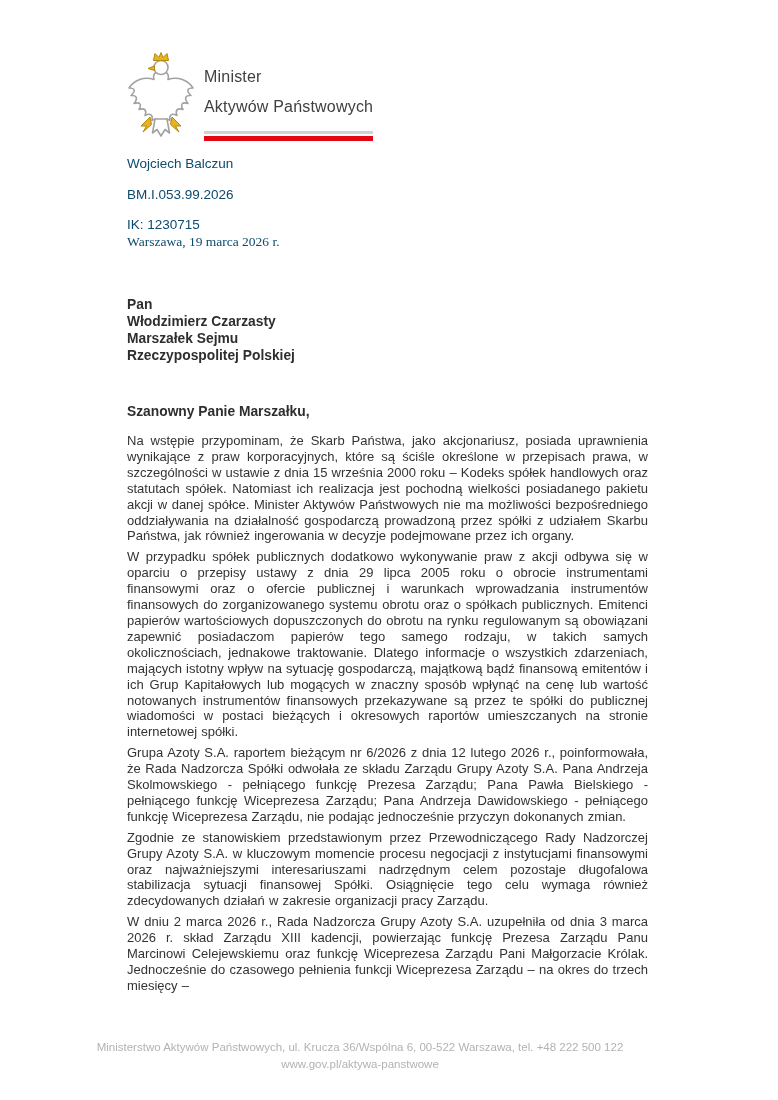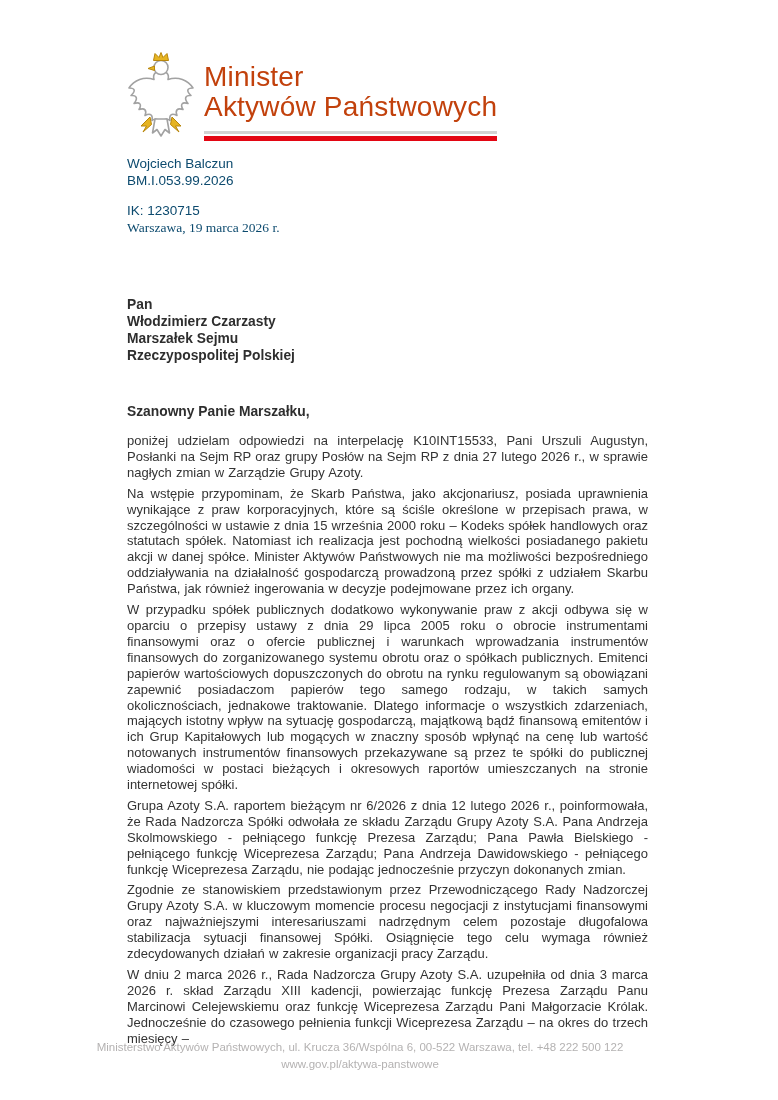--- a/index.html
+++ b/index.html
@@ -29,40 +29,40 @@
     width: 70px;
     height: 90px;
     flex: 0 0 auto;
   }
   .eagle-wrap svg { display: block; width: 100%; height: 100%; }
   .title-block {
     margin-left: 8px;
     padding-top: 10px;
   }
   .title-line {
-    font-size: 28px;
+    font-size: 16px;
     line-height: 30px;
-    color: #c2410c;
+    color: #404040;
     letter-spacing: 0.2px;
     white-space: nowrap;
   }
   .flag-line { margin-top: 9px; width: 100%; }
   .flag-white { height: 3px; background: #d2d2d2; }
   .flag-red   { height: 5px; background: #e30613; margin-top: 2px; }
 
   
   .meta {
     position: absolute;
     top: 155px;
     left: 127px;
     font-size: 13.5px;
     line-height: 17px;
     color: #0c4a6e;
   }
-  .meta-ref   { }
+  .meta-ref   { margin-top: 14px; }
   .meta-ik    { margin-top: 13px; }
   .meta-date  { margin-top: 0; font-family: Liberation Serif, serif; }
 
   
   .addressee {
     position: absolute;
     top: 296px;
     left: 127px;
     font-size: 13.8px;
     line-height: 17px;
@@ -151,21 +151,20 @@
   <div class="addressee">
     <div>Pan</div>
     <div>Włodzimierz Czarzasty</div>
     <div>Marszałek Sejmu</div>
     <div>Rzeczypospolitej Polskiej</div>
   </div>
 
   <div class="salutation">Szanowny Panie Marszałku,</div>
 
   <div class="letter-body">
-    <p>poniżej udzielam odpowiedzi na interpelację K10INT15533, Pani Urszuli Augustyn, Posłanki na Sejm RP oraz grupy Posłów na Sejm RP z dnia 27 lutego 2026 r., w sprawie nagłych zmian w Zarządzie Grupy Azoty.</p>
     <p>Na wstępie przypominam, że Skarb Państwa, jako akcjonariusz, posiada uprawnienia wynikające z praw korporacyjnych, które są ściśle określone w przepisach prawa, w szczególności w ustawie z dnia 15 września 2000 roku – Kodeks spółek handlowych oraz statutach spółek. Natomiast ich realizacja jest pochodną wielkości posiadanego pakietu akcji w danej spółce. Minister Aktywów Państwowych nie ma możliwości bezpośredniego oddziaływania na działalność gospodarczą prowadzoną przez spółki z udziałem Skarbu Państwa, jak również ingerowania w decyzje podejmowane przez ich organy.</p>
     <p>W przypadku spółek publicznych dodatkowo wykonywanie praw z akcji odbywa się w oparciu o przepisy ustawy z dnia 29 lipca 2005 roku o obrocie instrumentami finansowymi oraz o ofercie publicznej i warunkach wprowadzania instrumentów finansowych do zorganizowanego systemu obrotu oraz o spółkach publicznych. Emitenci papierów wartościowych dopuszczonych do obrotu na rynku regulowanym są obowiązani zapewnić posiadaczom papierów tego samego rodzaju, w takich samych okolicznościach, jednakowe traktowanie. Dlatego informacje o wszystkich zdarzeniach, mających istotny wpływ na sytuację gospodarczą, majątkową bądź finansową emitentów i ich Grup Kapitałowych lub mogących w znaczny sposób wpłynąć na cenę lub wartość notowanych instrumentów finansowych przekazywane są przez te spółki do publicznej wiadomości w postaci bieżących i okresowych raportów umieszczanych na stronie internetowej spółki.</p>
     <p>Grupa Azoty S.A. raportem bieżącym nr 6/2026 z dnia 12 lutego 2026 r., poinformowała, że Rada Nadzorcza Spółki odwołała ze składu Zarządu Grupy Azoty S.A. Pana Andrzeja Skolmowskiego - pełniącego funkcję Prezesa Zarządu; Pana Pawła Bielskiego - pełniącego funkcję Wiceprezesa Zarządu; Pana Andrzeja Dawidowskiego - pełniącego funkcję Wiceprezesa Zarządu, nie podając jednocześnie przyczyn dokonanych zmian.</p>
     <p>Zgodnie ze stanowiskiem przedstawionym przez Przewodniczącego Rady Nadzorczej Grupy Azoty S.A. w kluczowym momencie procesu negocjacji z instytucjami finansowymi oraz najważniejszymi interesariuszami nadrzędnym celem pozostaje długofalowa stabilizacja sytuacji finansowej Spółki. Osiągnięcie tego celu wymaga również zdecydowanych działań w zakresie organizacji pracy Zarządu.</p>
     <p>W dniu 2 marca 2026 r., Rada Nadzorcza Grupy Azoty S.A. uzupełniła od dnia 3 marca 2026 r. skład Zarządu XIII kadencji, powierzając funkcję Prezesa Zarządu Panu Marcinowi Celejewskiemu oraz funkcję Wiceprezesa Zarządu Pani Małgorzacie Królak. Jednocześnie do czasowego pełnienia funkcji Wiceprezesa Zarządu – na okres do trzech miesięcy –</p>
   </div>
 
   <div class="page-footer">
     <div>Ministerstwo Aktywów Państwowych, ul. Krucza 36/Wspólna 6, 00-522 Warszawa, tel. +48 222 500 122</div>
     <div>www.gov.pl/aktywa-panstwowe</div>

